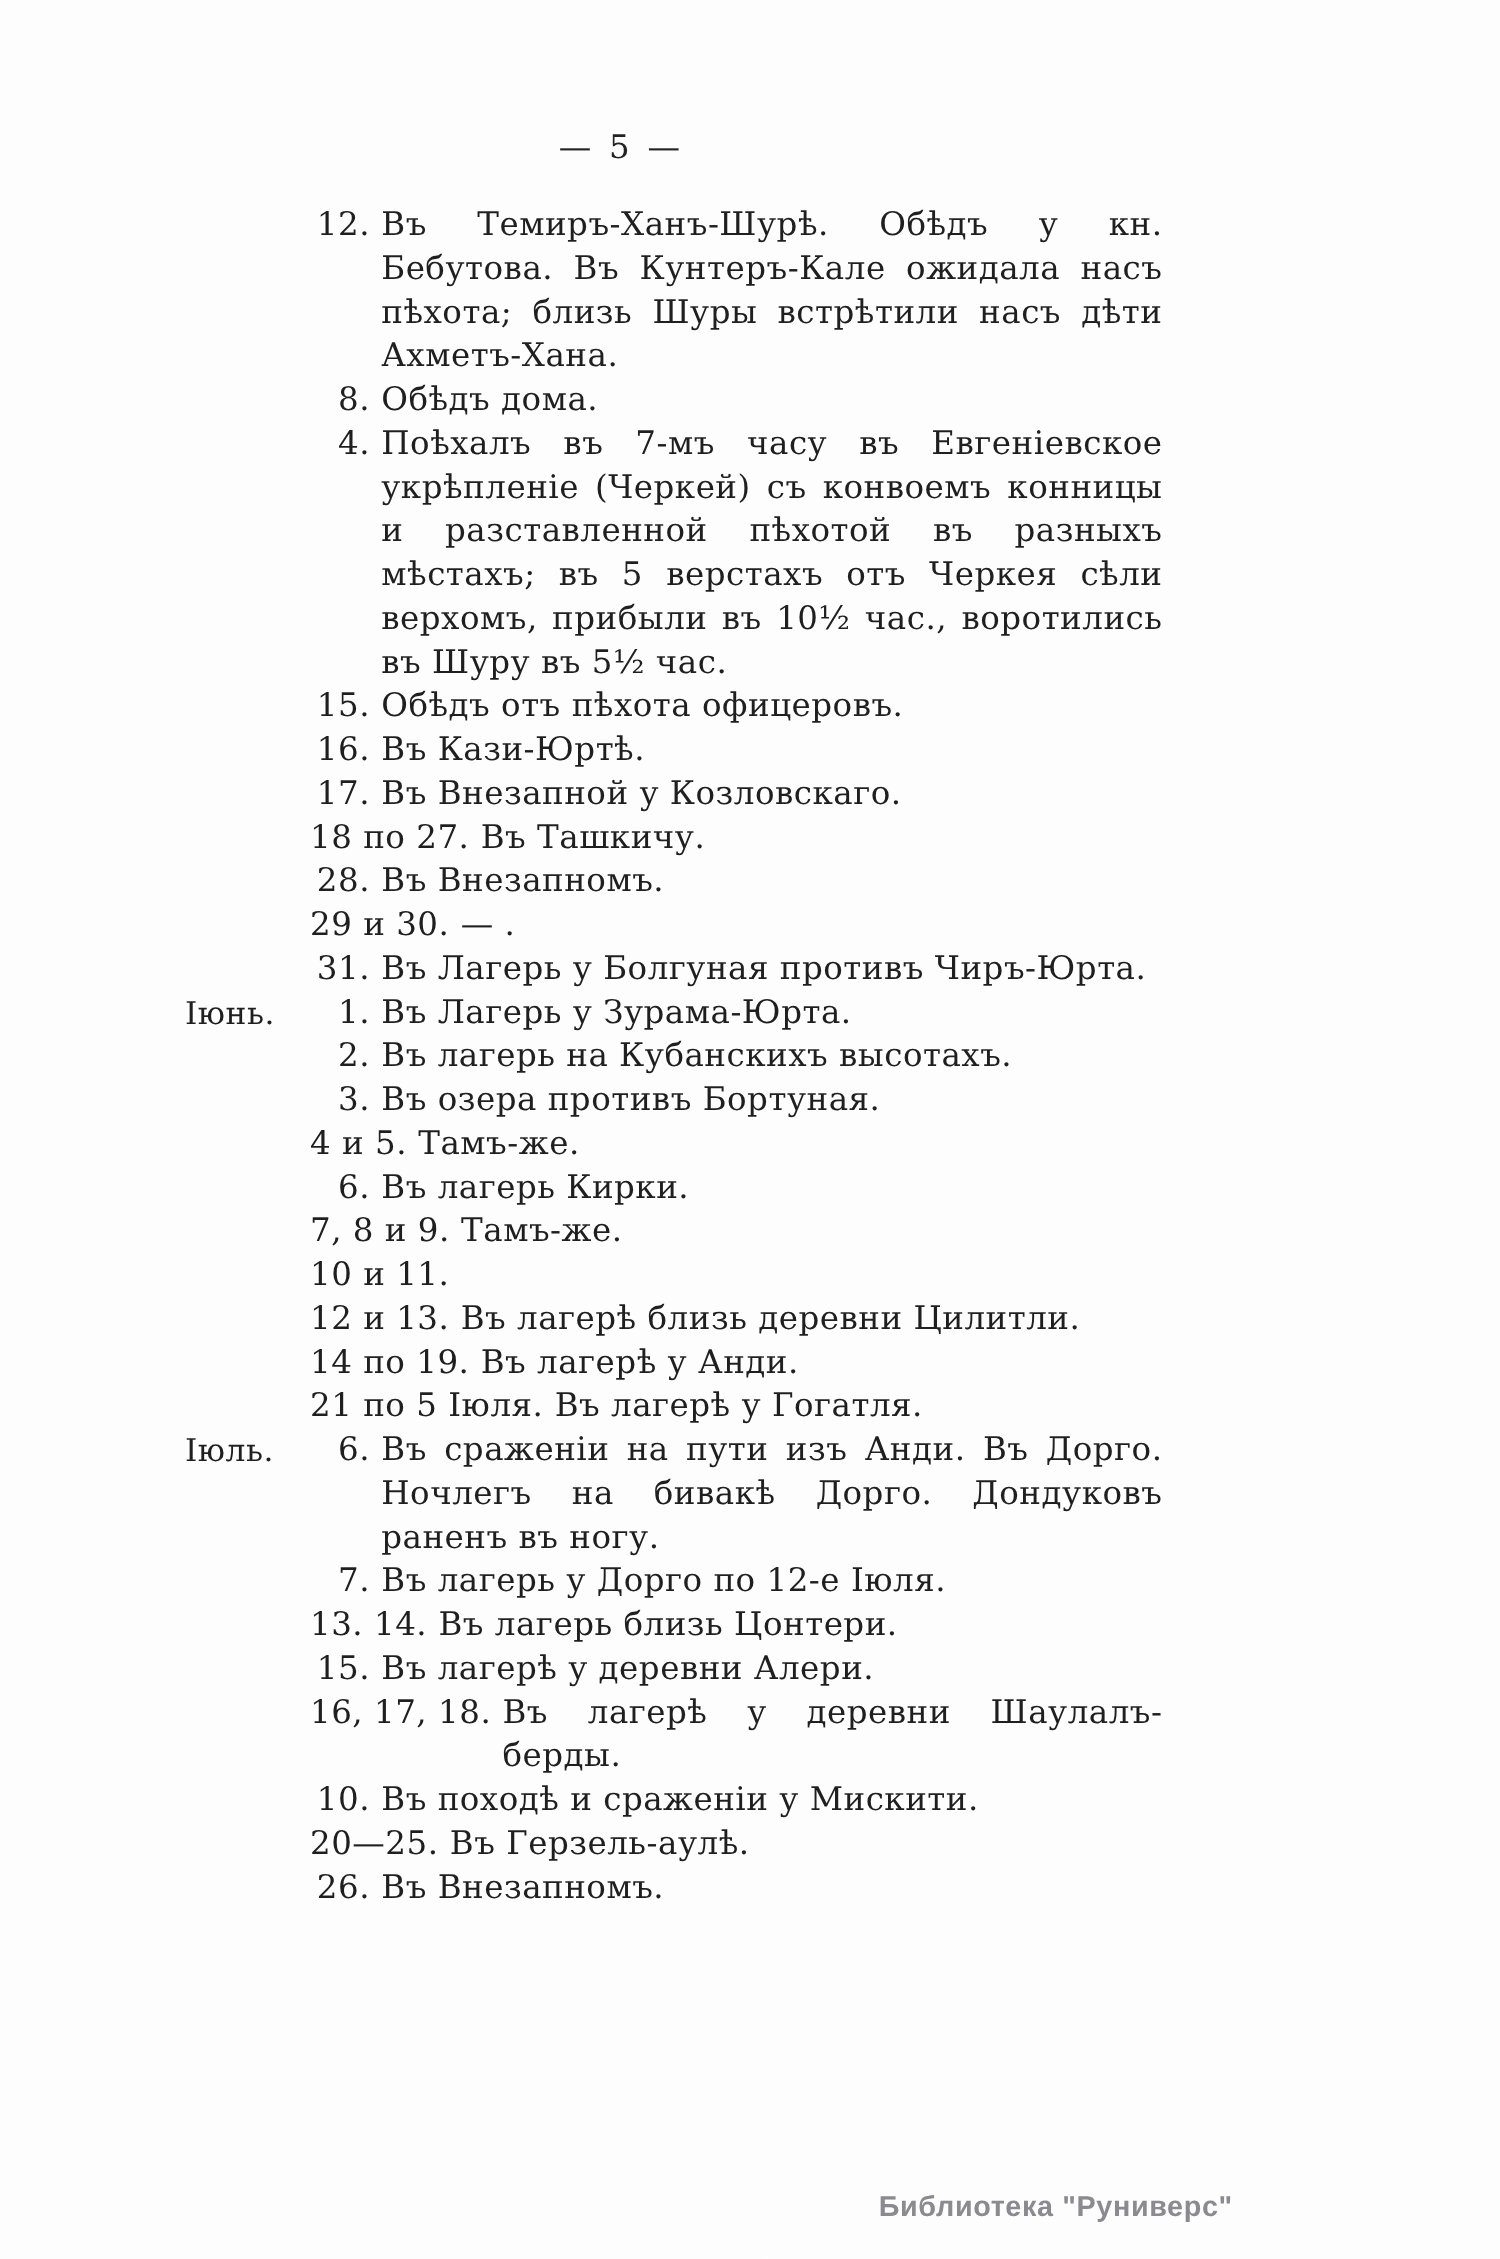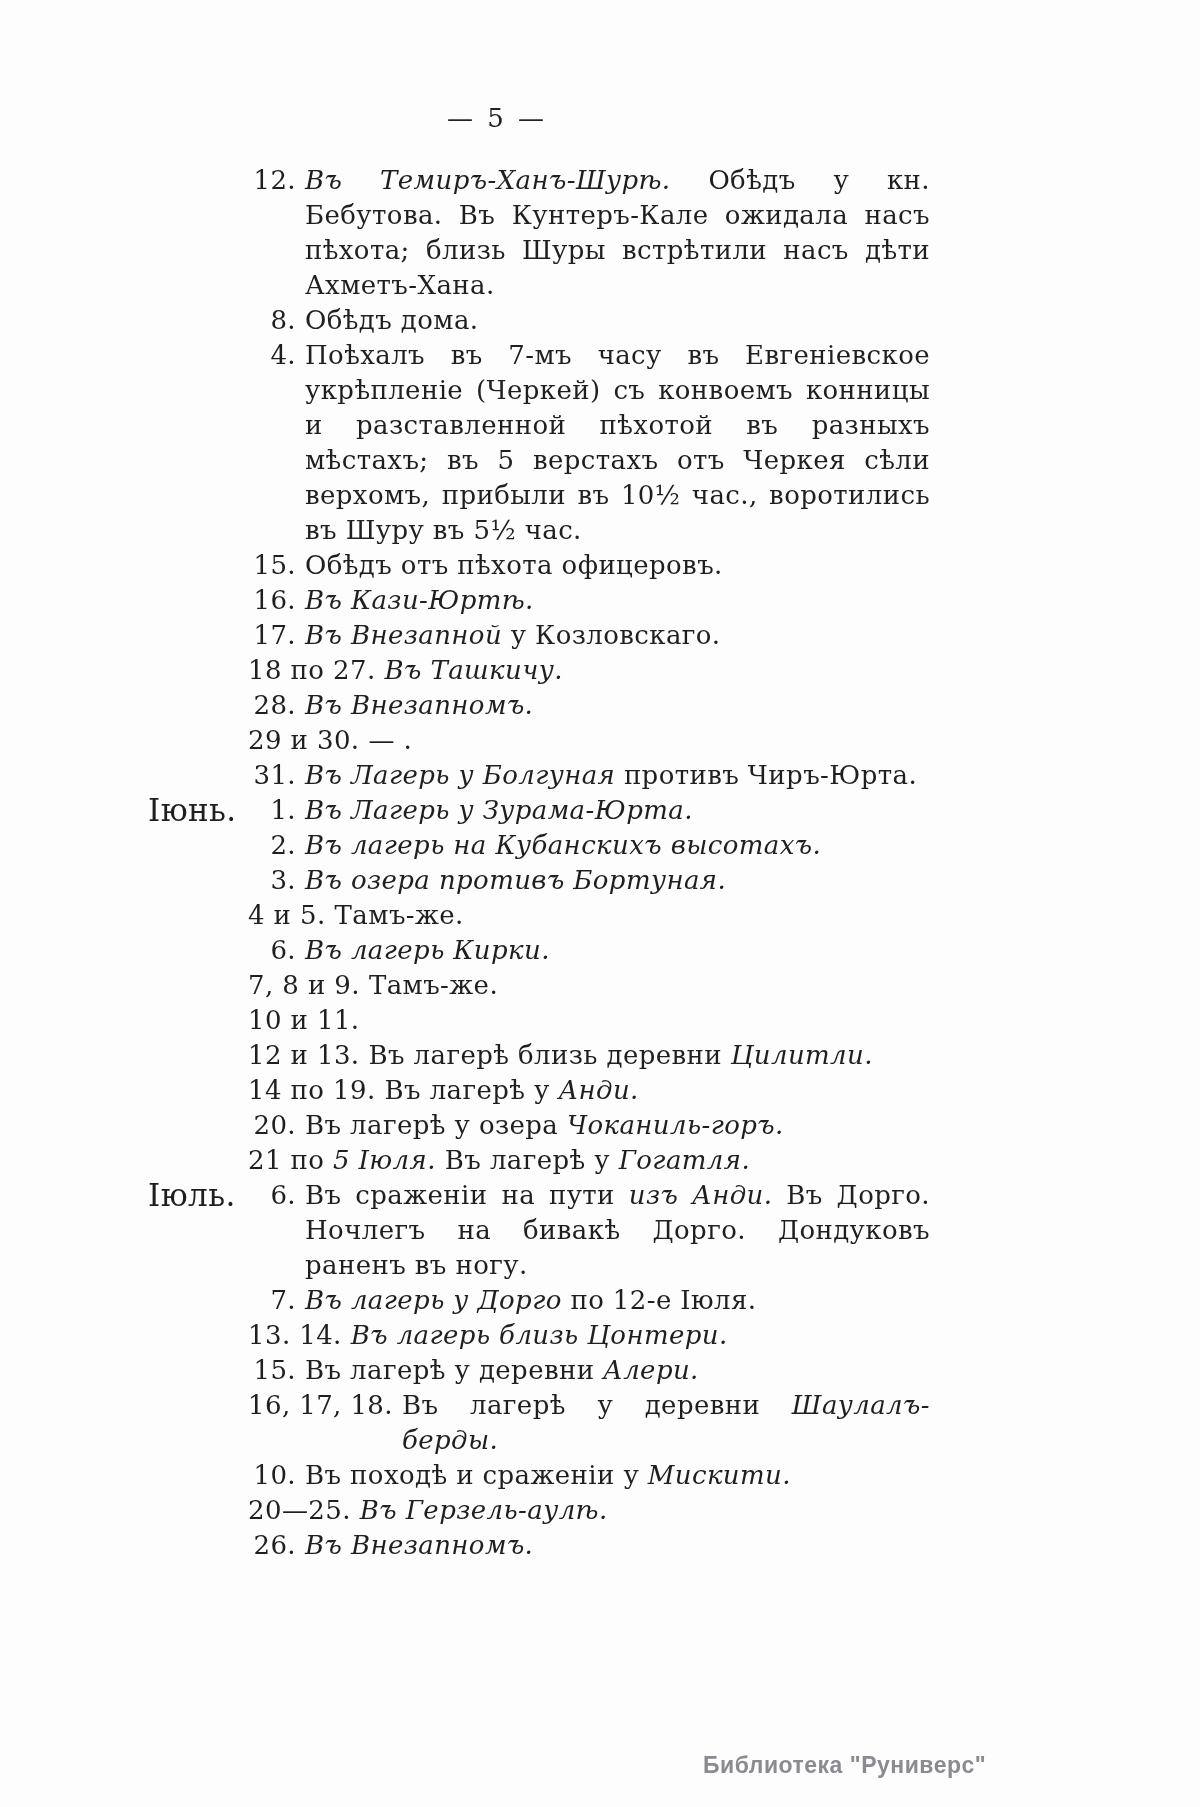--- a/index.html
+++ b/index.html
@@ -45,23 +45,23 @@
   }
   .entry-text {
     flex: 1 1 auto;
     text-align: justify;
   }
   .margin-label {
     position: absolute;
     left: -100px;
     top: 0;
     white-space: nowrap;
-    font-size: 31px;
+    font-size: 25px;
   }
-  .it { font-style: italic; }
+  .it { }
   .watermark {
     position: absolute;
     top: 1752px;
     left: 703px;
     font-family: "Liberation Sans", "DejaVu Sans", sans-serif;
     font-weight: bold;
     font-size: 23px;
     color: #8a8a90;
     letter-spacing: 0.5px;
   }
@@ -143,24 +143,20 @@
       </div>
       <div class="entry">
         <span class="entry-label"><span>12 и 13.</span></span>
         <div class="entry-text"><span>Въ лагерѣ близь деревни </span><span class="it">Цилитли.</span></div>
       </div>
       <div class="entry">
         <span class="entry-label"><span>14 по 19.</span></span>
         <div class="entry-text"><span>Въ лагерѣ у </span><span class="it">Анди.</span></div>
       </div>
       <div class="entry">
-        <span class="entry-label"><span>20.</span></span>
-        <div class="entry-text"><span>Въ лагерѣ у озера </span><span class="it">Чоканиль-горъ.</span></div>
-      </div>
-      <div class="entry">
         <span class="entry-label"><span>21 по </span><span class="it">5 Іюля.</span></span>
         <div class="entry-text"><span>Въ лагерѣ у </span><span class="it">Гогатля.</span></div>
       </div>
       <div class="entry">
         <span class="margin-label">Іюль.</span>
         <span class="entry-label"><span>6.</span></span>
         <div class="entry-text"><span>Въ сраженіи на пути </span><span class="it">изъ Анди.</span><span> Въ Дорго. Ночлегъ на бивакѣ Дорго. Дондуковъ раненъ въ ногу.</span></div>
       </div>
       <div class="entry">
         <span class="entry-label"><span>7.</span></span>

